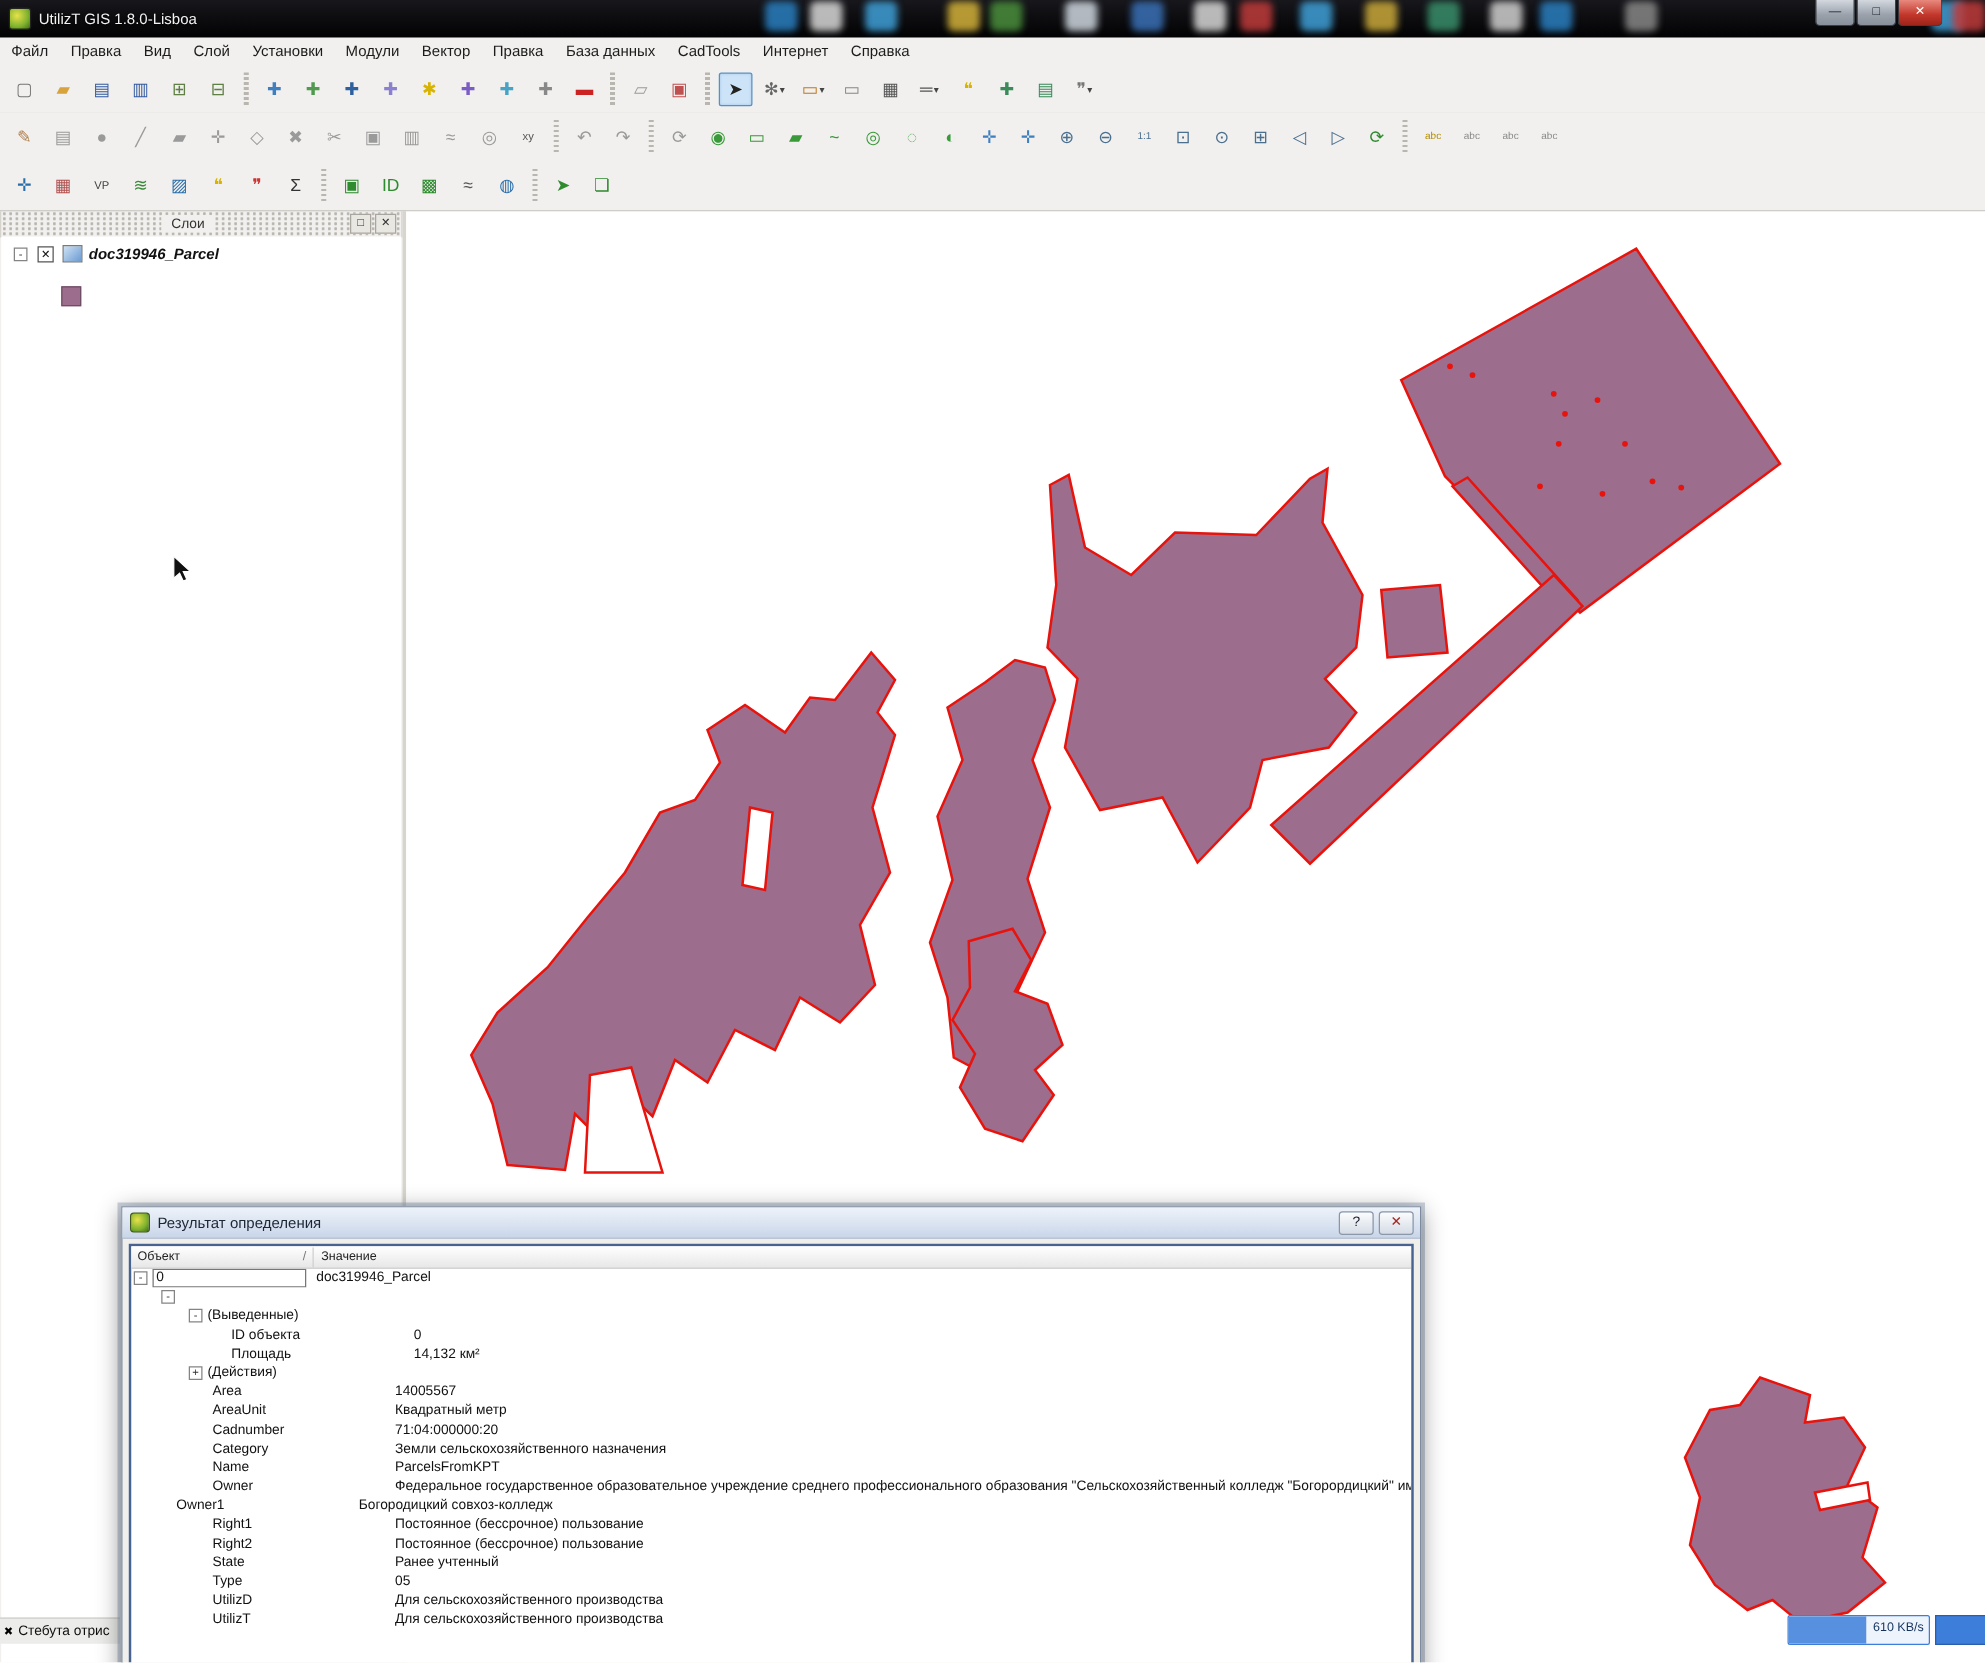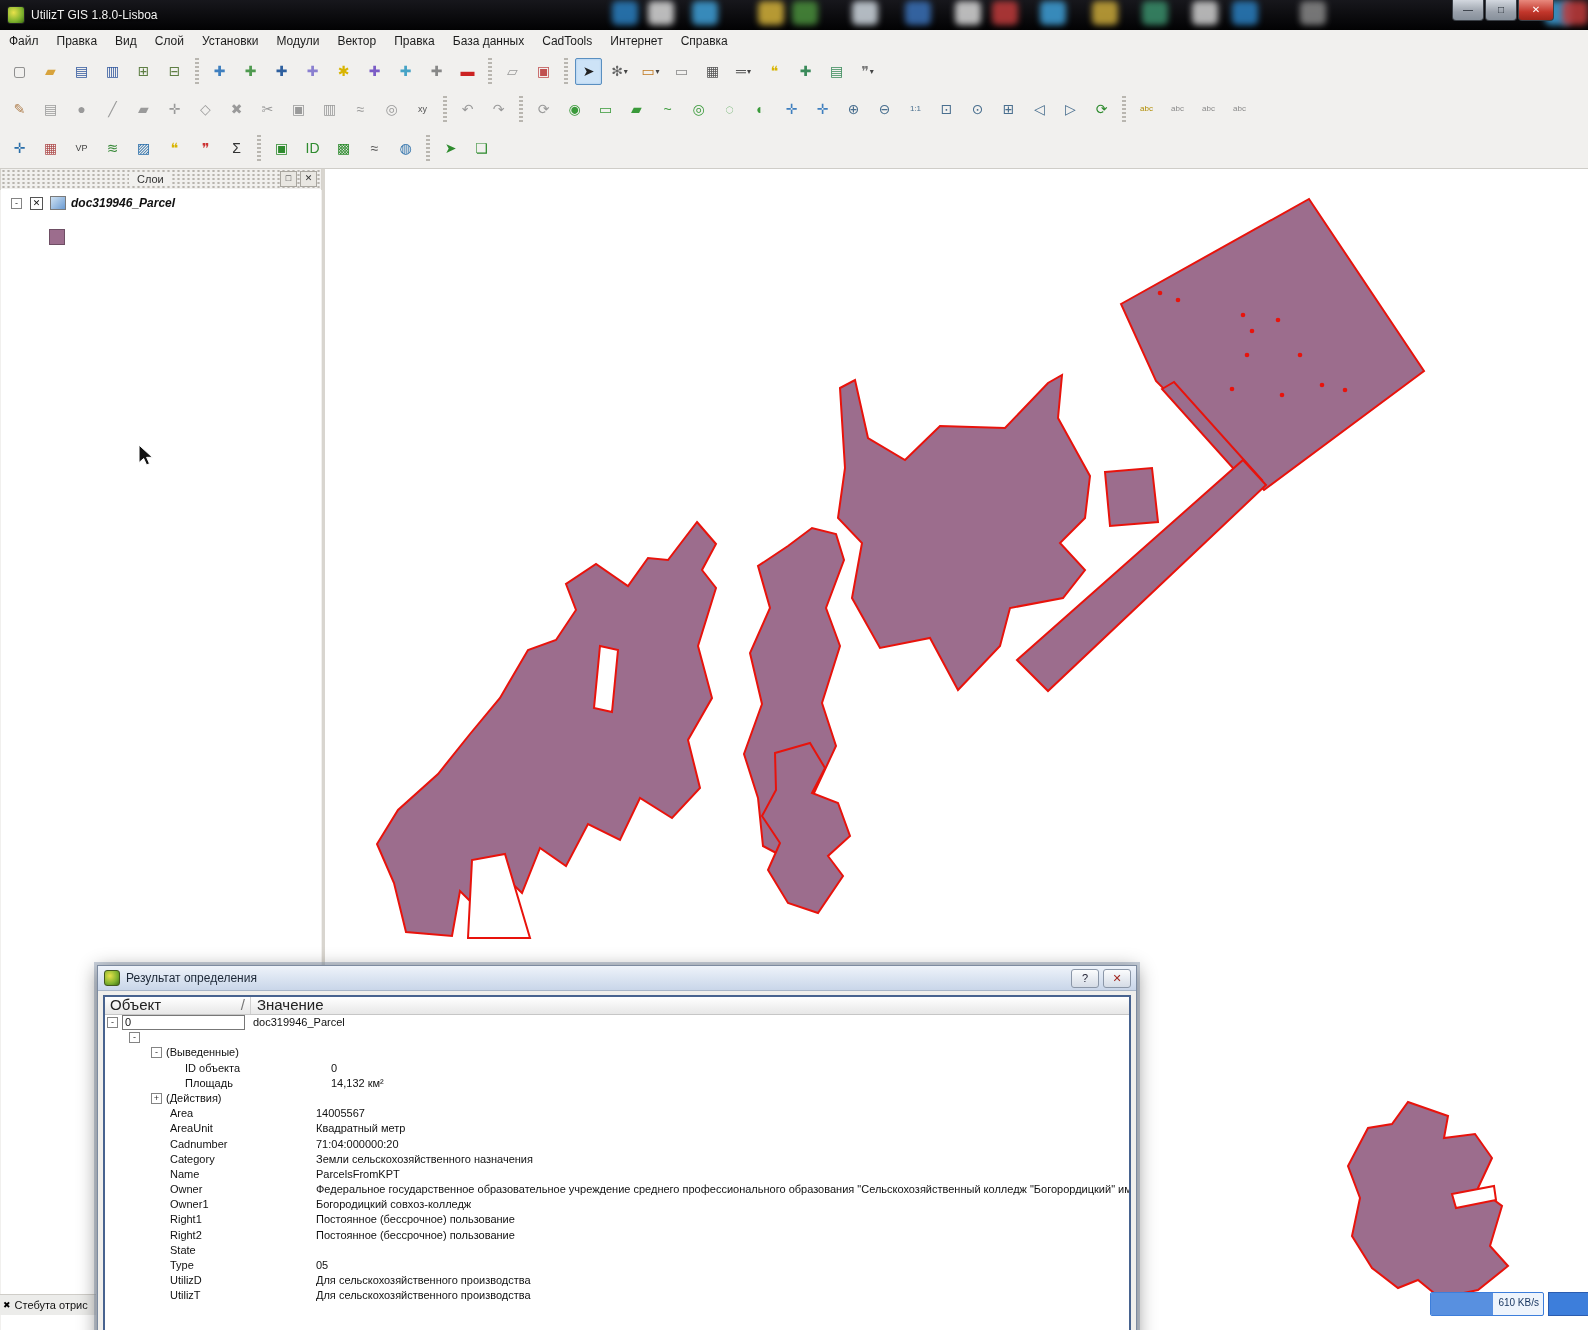--- a/index.html
+++ b/index.html
@@ -59,21 +59,21 @@
     display:flex;align-items:center;font-size:12px;color:#1c2736;position:relative;}
   .dlg-icon{width:14px;height:14px;margin:0 6px 0 6px;border-radius:3px;
     background:radial-gradient(circle at 35% 35%,#e8e14a,#7fb22e 60%,#3c6e12);border:1px solid #44591f;}
   .dlg-btns{position:absolute;right:5px;top:3px;display:flex;}
   .dlg-btn{width:26px;height:17px;margin-left:4px;border:1px solid #8b97a8;border-radius:3px;
     background:linear-gradient(#fbfcfd,#d5dce6);font-size:11px;line-height:16px;text-align:center;color:#223;}
   .dlg-btn.close{color:#a32a22;font-weight:bold;}
   .dlg-body{position:absolute;left:5px;right:5px;top:29px;bottom:5px;}
   .id-table{position:absolute;inset:0;border:2px solid #48638f;background:#fff;overflow:hidden;}
   .id-header{display:flex;height:17px;background:linear-gradient(#ffffff,#e7e7e7);border-bottom:1px solid #c6c6c6;
-    font-size:15px;color:#222;}
+    font-size:10px;color:#222;align-items:flex-end;}
   .id-h1{width:140px;flex:none;padding-left:5px;line-height:16px;border-right:1px solid #cfcfcf;position:relative;}
   .id-sort{position:absolute;right:5px;top:0;color:#777;}
   .id-h2{flex:1;padding-left:6px;line-height:16px;}
   .id-row{display:flex;height:15.2px;font-size:11px;line-height:15.2px;color:#111;}
   .c1{width:140px;flex:none;white-space:nowrap;overflow:hidden;display:flex;align-items:center;}
   .c2{flex:1;padding-left:6px;white-space:nowrap;overflow:hidden;}
   .texp{width:9px;height:9px;border:1px solid #848484;background:#fff;font-size:9px;line-height:8px;
     text-align:center;color:#333;flex:none;margin-right:4px;}
   .rlabel{white-space:nowrap;}
   .rlabel.boxed{border:1px solid #777;background:#fff;height:13px;line-height:12px;padding:0 2px;flex:1;margin-right:2px;}
@@ -538,41 +538,42 @@
               </div>
               <div class="c2">ParcelsFromKPT</div>
             </div>
             <div class="id-row">
               <div class="c1" style="padding-left: 65px;">
                 <span class="rlabel">Owner</span>
               </div>
               <div class="c2">Федеральное государственное образовательное учреждение среднего профессионального образования "Сельскохозяйственный колледж "Богорордицкий" имени И.А Стебута"</div>
             </div>
             <div class="id-row">
-              <div class="c1" style="padding-left: 65px;">
+              <div class="c1" style="padding-left: 36px;">
                 <span class="rlabel">Owner1</span>
               </div>
               <div class="c2">Богородицкий совхоз-колледж</div>
             </div>
             <div class="id-row">
               <div class="c1" style="padding-left: 65px;">
                 <span class="rlabel">Right1</span>
               </div>
               <div class="c2">Постоянное (бессрочное) пользование</div>
             </div>
             <div class="id-row">
               <div class="c1" style="padding-left: 65px;">
                 <span class="rlabel">Right2</span>
               </div>
               <div class="c2">Постоянное (бессрочное) пользование</div>
             </div>
             <div class="id-row">
               <div class="c1" style="padding-left: 65px;">
                 <span class="rlabel">State</span>
               </div>
+              <div class="c2">Ранее учтенный</div>
             </div>
             <div class="id-row">
               <div class="c1" style="padding-left: 65px;">
                 <span class="rlabel">Type</span>
               </div>
               <div class="c2">05</div>
             </div>
             <div class="id-row">
               <div class="c1" style="padding-left: 65px;">
                 <span class="rlabel">UtilizD</span>

